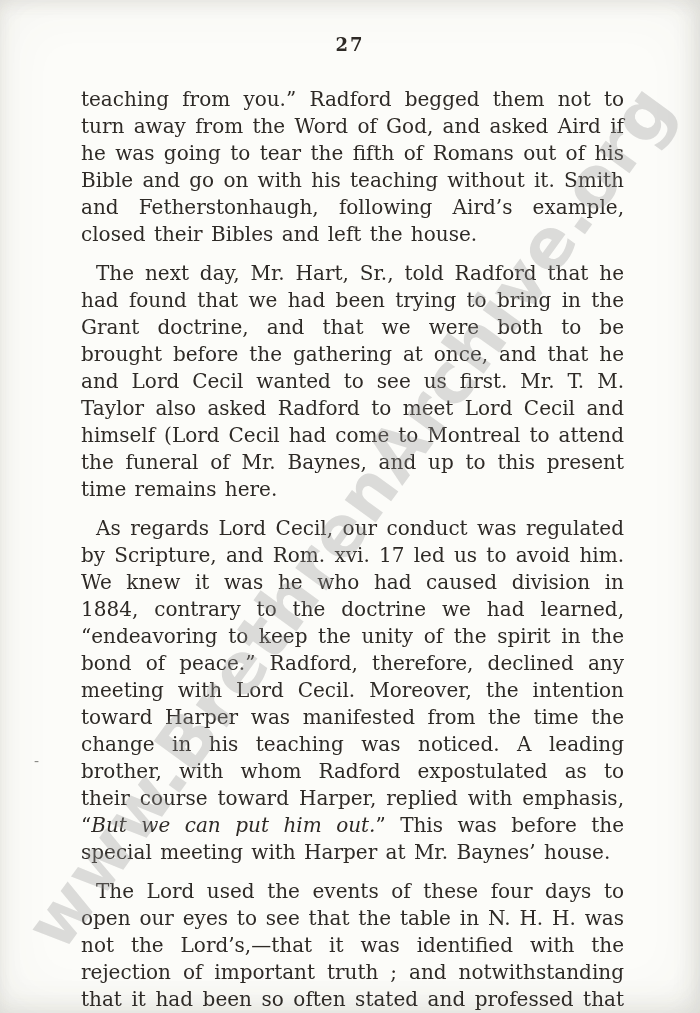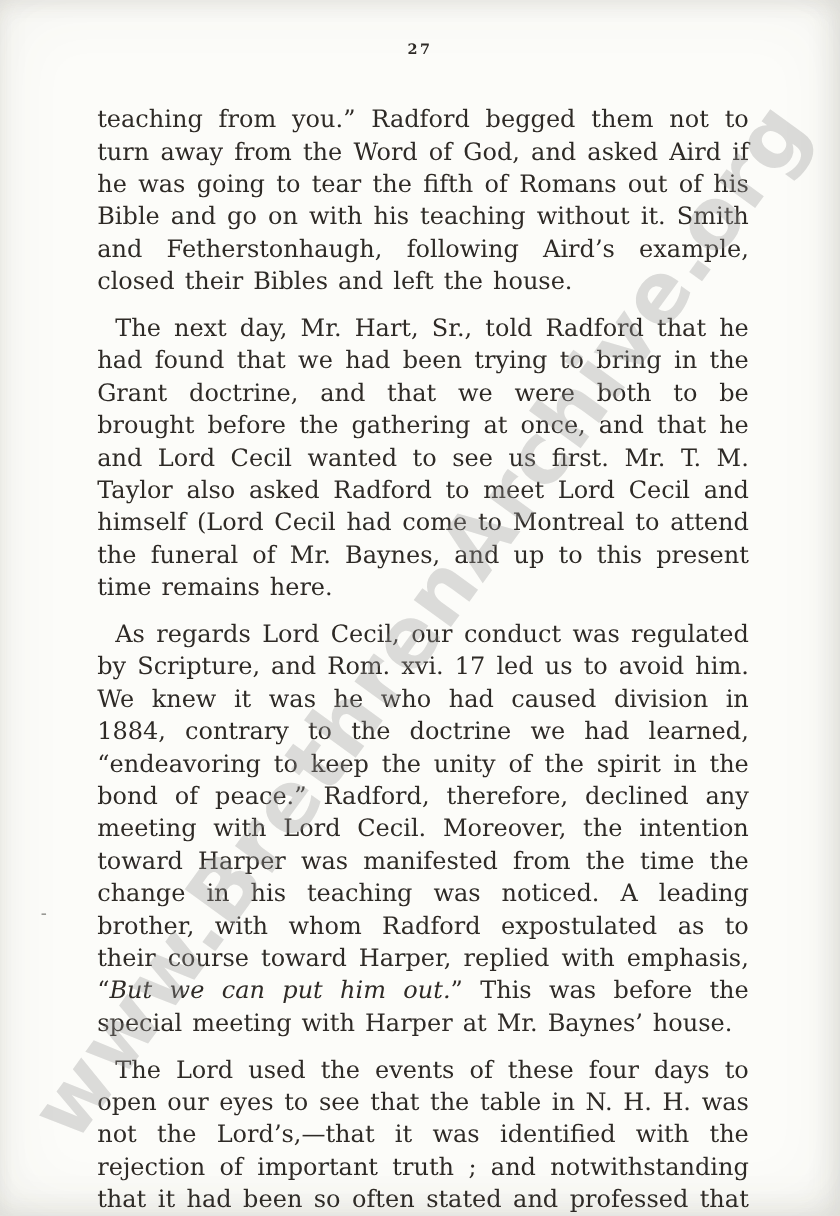--- a/index.html
+++ b/index.html
@@ -17,21 +17,21 @@
     font-family: "DejaVu Serif", "Liberation Serif", serif;
     box-shadow:
       inset 0 0 60px rgba(90, 85, 75, 0.06),
       inset -8px 0 22px rgba(90, 85, 75, 0.09),
       inset 0 -12px 28px rgba(90, 85, 75, 0.06),
       inset 0 6px 14px rgba(90, 85, 75, 0.04);
   }
   .page-number {
     text-align: center;
     padding-top: 34px;
-    font-size: 12px;
+    font-size: 18px;
     font-weight: bold;
     letter-spacing: 2px;
     color: #2e2a26;
   }
   .text-block {
     position: absolute;
     left: 69px;
     right: 64px;
     top: 74px;
     color: #2e2a26;

